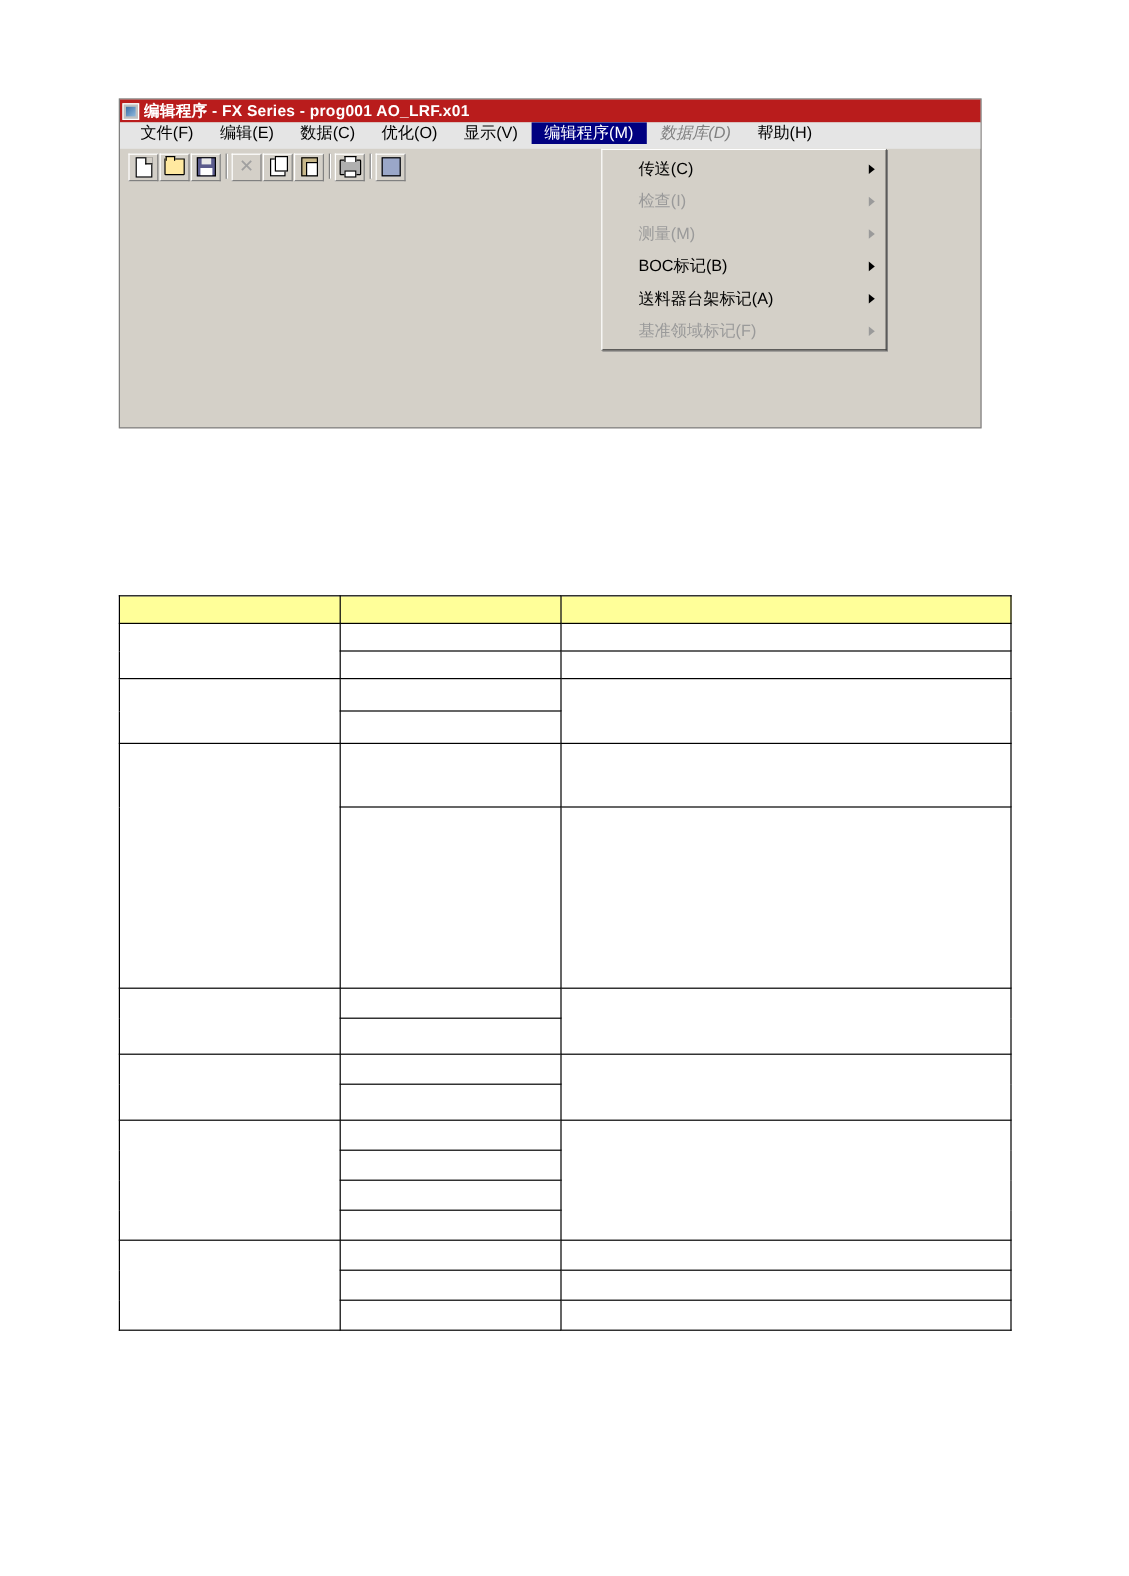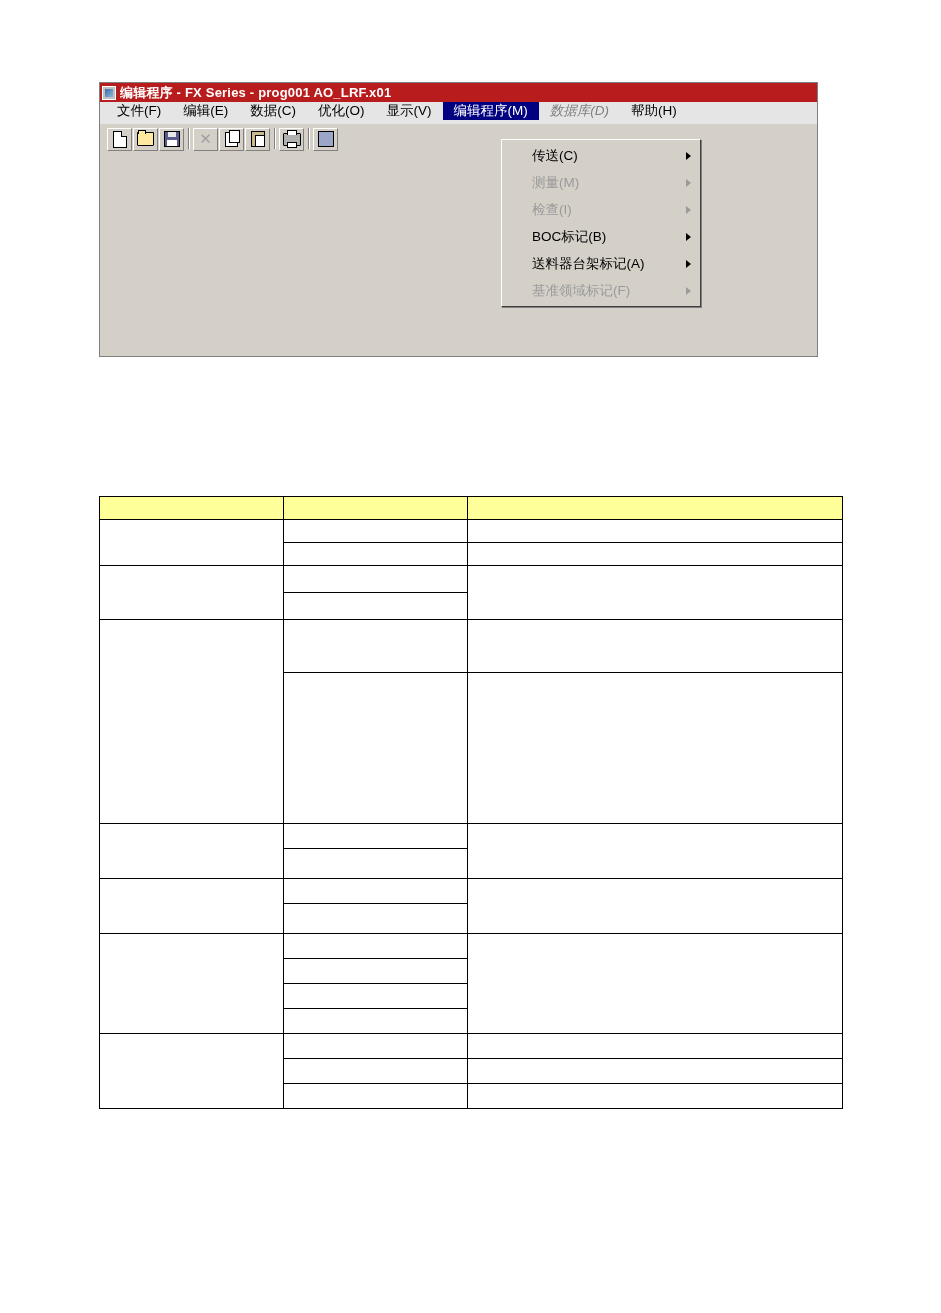--- a/index.html
+++ b/index.html
@@ -239,22 +239,22 @@
   .ic-generic {
     width: 14px; height: 14px;
     background: #9aa7c8;
     border: 1px solid #000000;
   }
 
   
   #dropdown-menu {
     position: absolute;
     left: 401px;
-    top: 56px;
-    width: 200px;
+    top: 41px;
+    width: 238px;
     background: #d4d0c8;
     border: 1px solid #ffffff;
     border-right-color: #404040;
     border-bottom-color: #404040;
     box-shadow: 1px 1px 0 #808080;
     padding: 2px 0;
     box-sizing: border-box;
     z-index: 20;
   }
   .dd-item {
@@ -366,25 +366,25 @@
       <span class="ic ic-generic"></span>
     </div>
   </div>
 
   <div id="dropdown-menu">
     <div class="dd-item">
       <span>传送(C)</span>
       <span class="dd-arrow"></span>
     </div>
     <div class="dd-item disabled">
+      <span>检查(I)</span>
+      <span class="dd-arrow"></span>
+    </div>
+    <div class="dd-item disabled">
       <span>测量(M)</span>
-      <span class="dd-arrow"></span>
-    </div>
-    <div class="dd-item disabled">
-      <span>检查(I)</span>
       <span class="dd-arrow"></span>
     </div>
     <div class="dd-item">
       <span>BOC标记(B)</span>
       <span class="dd-arrow"></span>
     </div>
     <div class="dd-item">
       <span>送料器台架标记(A)</span>
       <span class="dd-arrow"></span>
     </div>

